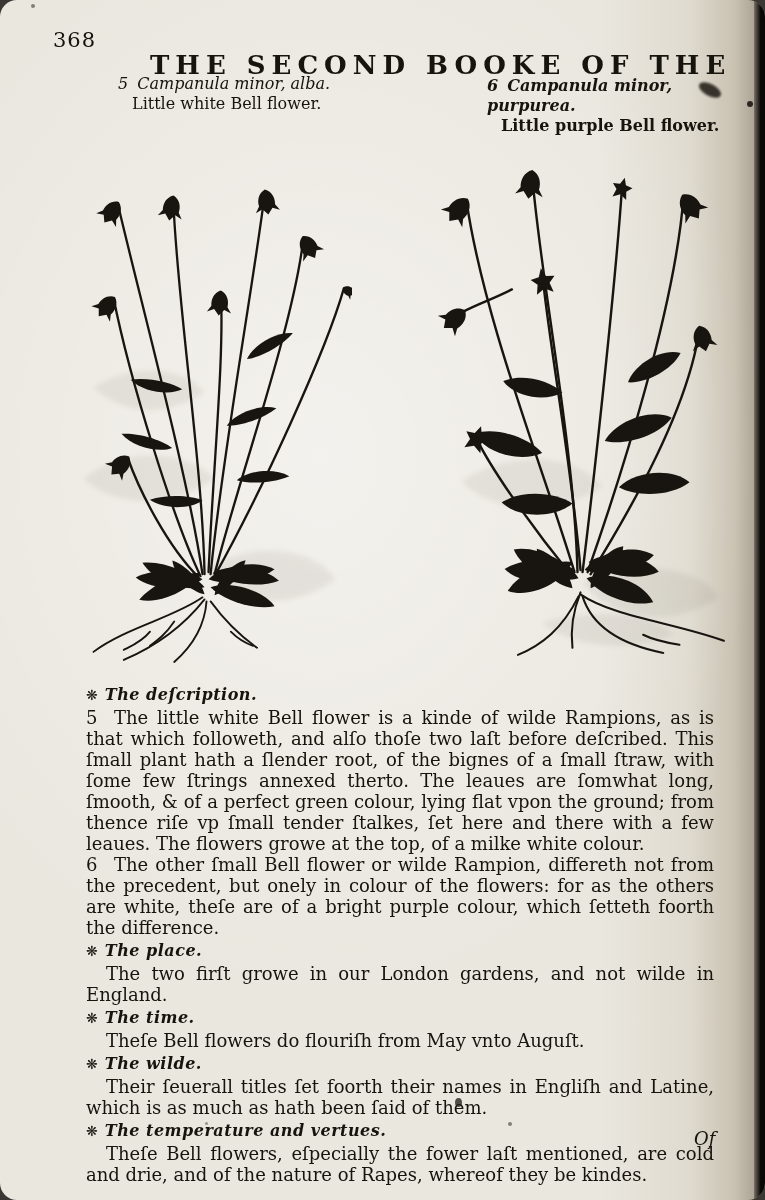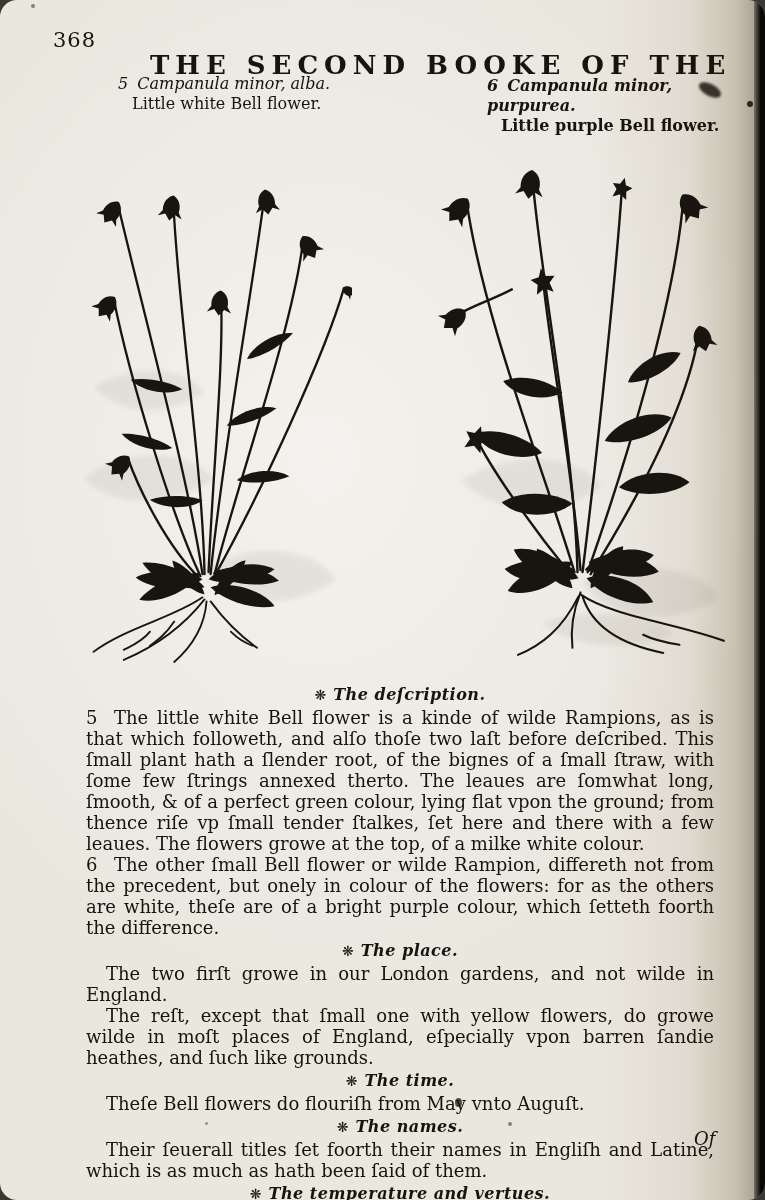--- a/index.html
+++ b/index.html
@@ -27,21 +27,21 @@
   .caption{position:absolute;font-size:16px;line-height:20px;}
   .cap-left{left:118px;top:74px;}
   .cap-right{left:487px;top:76px;font-weight:bold;}
   .cap-line1{font-style:italic;}
   .cap-num{font-style:italic;margin-right:9px;}
   .cap-line2{padding-left:14px;}
   .figure{position:absolute;}
   .fig-left{left:52px;top:145px;}
   .fig-right{left:420px;top:138px;}
   .bodycol{position:absolute;left:86px;top:682px;width:628px;}
-  .sec-head{text-align:center;font-size:16px;margin:3px 0 3px 0;}
+  .sec-head{text-align:left;font-size:16px;margin:3px 0 3px 0;}
   .sec-head .orn{font-family:"DejaVu Sans",sans-serif;font-size:14px;margin-right:7px;}
   .sec-head .sec-title{font-style:italic;font-weight:bold;letter-spacing:0.5px;}
   .body-p{font-size:18px;line-height:21px;text-align:justify;margin:0;}
   .body-p .pnum{display:inline-block;min-width:28px;}
   .body-p.indent{text-indent:20px;}
   .catchword{position:absolute;left:694px;top:1128px;font-style:italic;font-size:18px;}
   .smudge{position:absolute;background:#1c1812;border-radius:50%;}
   .s1{left:698px;top:84px;width:24px;height:12px;transform:rotate(28deg);opacity:0.85;filter:blur(1px);}
   .s2{left:747px;top:101px;width:6px;height:6px;opacity:0.9;}
   .s3{left:455px;top:1098px;width:7px;height:9px;opacity:0.75;filter:blur(0.5px);}
@@ -200,29 +200,28 @@
     <div class="sec-head">
       <span class="orn">❋</span><span class="sec-title">The deſcription.</span>
     </div>
     <p class="body-p"><span class="pnum">5</span><span>The little white Bell flower is a kinde of wilde Rampions, as is that which followeth, and alſo thoſe two laſt before deſcribed. This ſmall plant hath a ſlender root, of the bignes of a ſmall ſtraw, with ſome few ſtrings annexed therto. The leaues are ſomwhat long, ſmooth, &amp; of a perfect green colour, lying flat vpon the ground; from thence riſe vp ſmall tender ſtalkes, ſet here and there with a few leaues. The flowers growe at the top, of a milke white colour.</span></p>
     <p class="body-p"><span class="pnum">6</span><span>The other ſmall Bell flower or wilde Rampion, differeth not from the precedent, but onely in colour of the flowers: for as the others are white, theſe are of a bright purple colour, which ſetteth foorth the difference.</span></p>
 
     <div class="sec-head">
       <span class="orn">❋</span><span class="sec-title">The place.</span>
     </div>
     <p class="body-p indent"><span>The two firſt growe in our London gardens, and not wilde in England.</span></p>
-    <p class="body-p indent"><span>The reſt, except that ſmall one with yellow flowers, do growe wilde in moſt places of England, eſpecially vpon barren ſandie heathes, and ſuch like grounds.</span></p>
 
     <div class="sec-head">
       <span class="orn">❋</span><span class="sec-title">The time.</span>
     </div>
     <p class="body-p indent"><span>Theſe Bell flowers do flouriſh from May vnto Auguſt.</span></p>
 
     <div class="sec-head">
-      <span class="orn">❋</span><span class="sec-title">The names.</span>
+      <span class="orn">❋</span><span class="sec-title">The wilde.</span>
     </div>
     <p class="body-p indent"><span>Their ſeuerall titles ſet foorth their names in Engliſh and Latine, which is as much as hath been ſaid of them.</span></p>
 
     <div class="sec-head">
       <span class="orn">❋</span><span class="sec-title">The temperature and vertues.</span>
     </div>
     <p class="body-p indent"><span>Theſe Bell flowers, eſpecially the fower laſt mentioned, are cold and drie, and of the nature of Rapes, whereof they be kindes.</span></p>
 
   </div>
 

